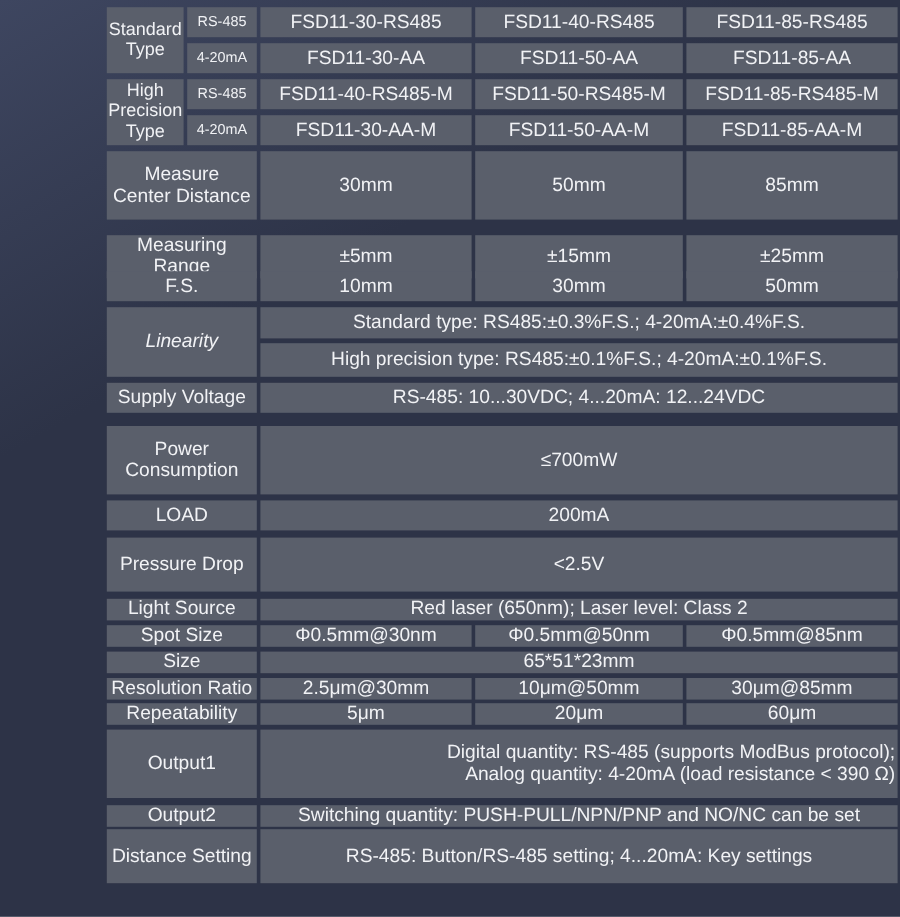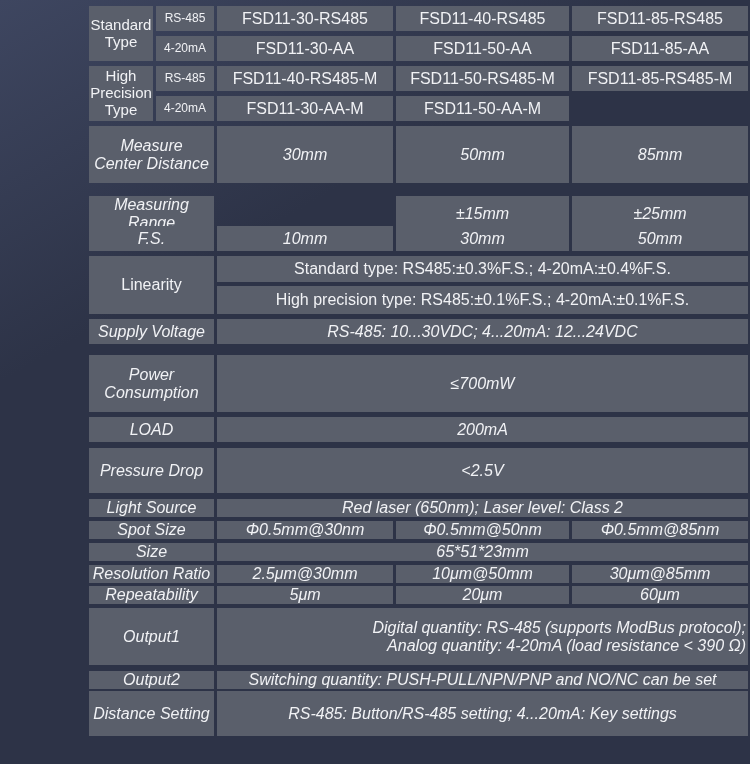--- a/index.html
+++ b/index.html
@@ -13,21 +13,20 @@
   body{
     font-family:"Liberation Sans","DejaVu Sans",sans-serif;
     background:linear-gradient(150deg,var(--background-hi) 0%,var(--background) 32%,var(--background) 100%);
     color:var(--text);
   }
   .table{width:659px;margin:6px 11px 0 45px;padding-left:44px;}
   .row{
     display:grid;
     grid-template-columns:64px 58px 176px 173px 176px;
     column-gap:3px;
-    font-style:italic;
   }
   .group{
     display:grid;
     grid-template-columns:64px 58px 176px 173px 176px;
     grid-template-rows:25px 25px;
     column-gap:3px;row-gap:5px;
   }
   .cell{
     background:var(--cell);
     color:var(--text);
@@ -44,21 +43,21 @@
   .c12{grid-column:1/3} .c35{grid-column:3/6}
   .h25{height:25px}.h26{height:16px}.h27{height:45px}.h57{height:57px}
   .mt4{margin-top:4px}.mt5{margin-top:5px}.mt6{margin-top:6px}.mt11{margin-top:11px}.mt13{margin-top:13px}
   .lin{
     display:grid;
     grid-template-columns:64px 58px 176px 173px 176px;
     grid-template-rows:26px 28px;
     column-gap:3px;row-gap:4px;
     margin-top:5px;
   }
-  .lin .linlabel{grid-column:1/3;grid-row:1/3;}
+  .lin .linlabel{grid-column:1/3;grid-row:1/3;font-style:italic;}
   .twoline{flex-direction:column;justify-content:center;align-items:flex-end;}
 </style>
 </head>
 <body>
 
 <div class="table">
 
   <div class="group">
     <div class="cell glabel">Standard Type</div>
     <div class="cell iflabel c2 r1">RS-485</div>
@@ -73,32 +72,34 @@
 
   <div class="group mt5">
     <div class="cell glabel">High Precision Type</div>
     <div class="cell iflabel c2 r1">RS-485</div>
     <div class="cell c3 r1">FSD11-40-RS485-M</div>
     <div class="cell c4 r1">FSD11-50-RS485-M</div>
     <div class="cell c5 r1">FSD11-85-RS485-M</div>
     <div class="cell iflabel c2 r2">4-20mA</div>
     <div class="cell c3 r2">FSD11-30-AA-M</div>
     <div class="cell c4 r2">FSD11-50-AA-M</div>
+    <div class="cell c5 r2">FSD11-85-AA-M</div>
   </div>
 
   <div class="row h57 mt5">
     <div class="cell c12">Measure
 Center Distance</div>
     <div class="cell c3">30mm</div>
     <div class="cell c4">50mm</div>
     <div class="cell c5">85mm</div>
   </div>
 
   <div class="row h25 mt13">
     <div class="cell c12">Measuring Range</div>
+    <div class="cell c3">±5mm</div>
     <div class="cell c4">±15mm</div>
     <div class="cell c5">±25mm</div>
   </div>
 
   <div class="row h25 mt5">
     <div class="cell c12">F.S.</div>
     <div class="cell c3">10mm</div>
     <div class="cell c4">30mm</div>
     <div class="cell c5">50mm</div>
   </div>

